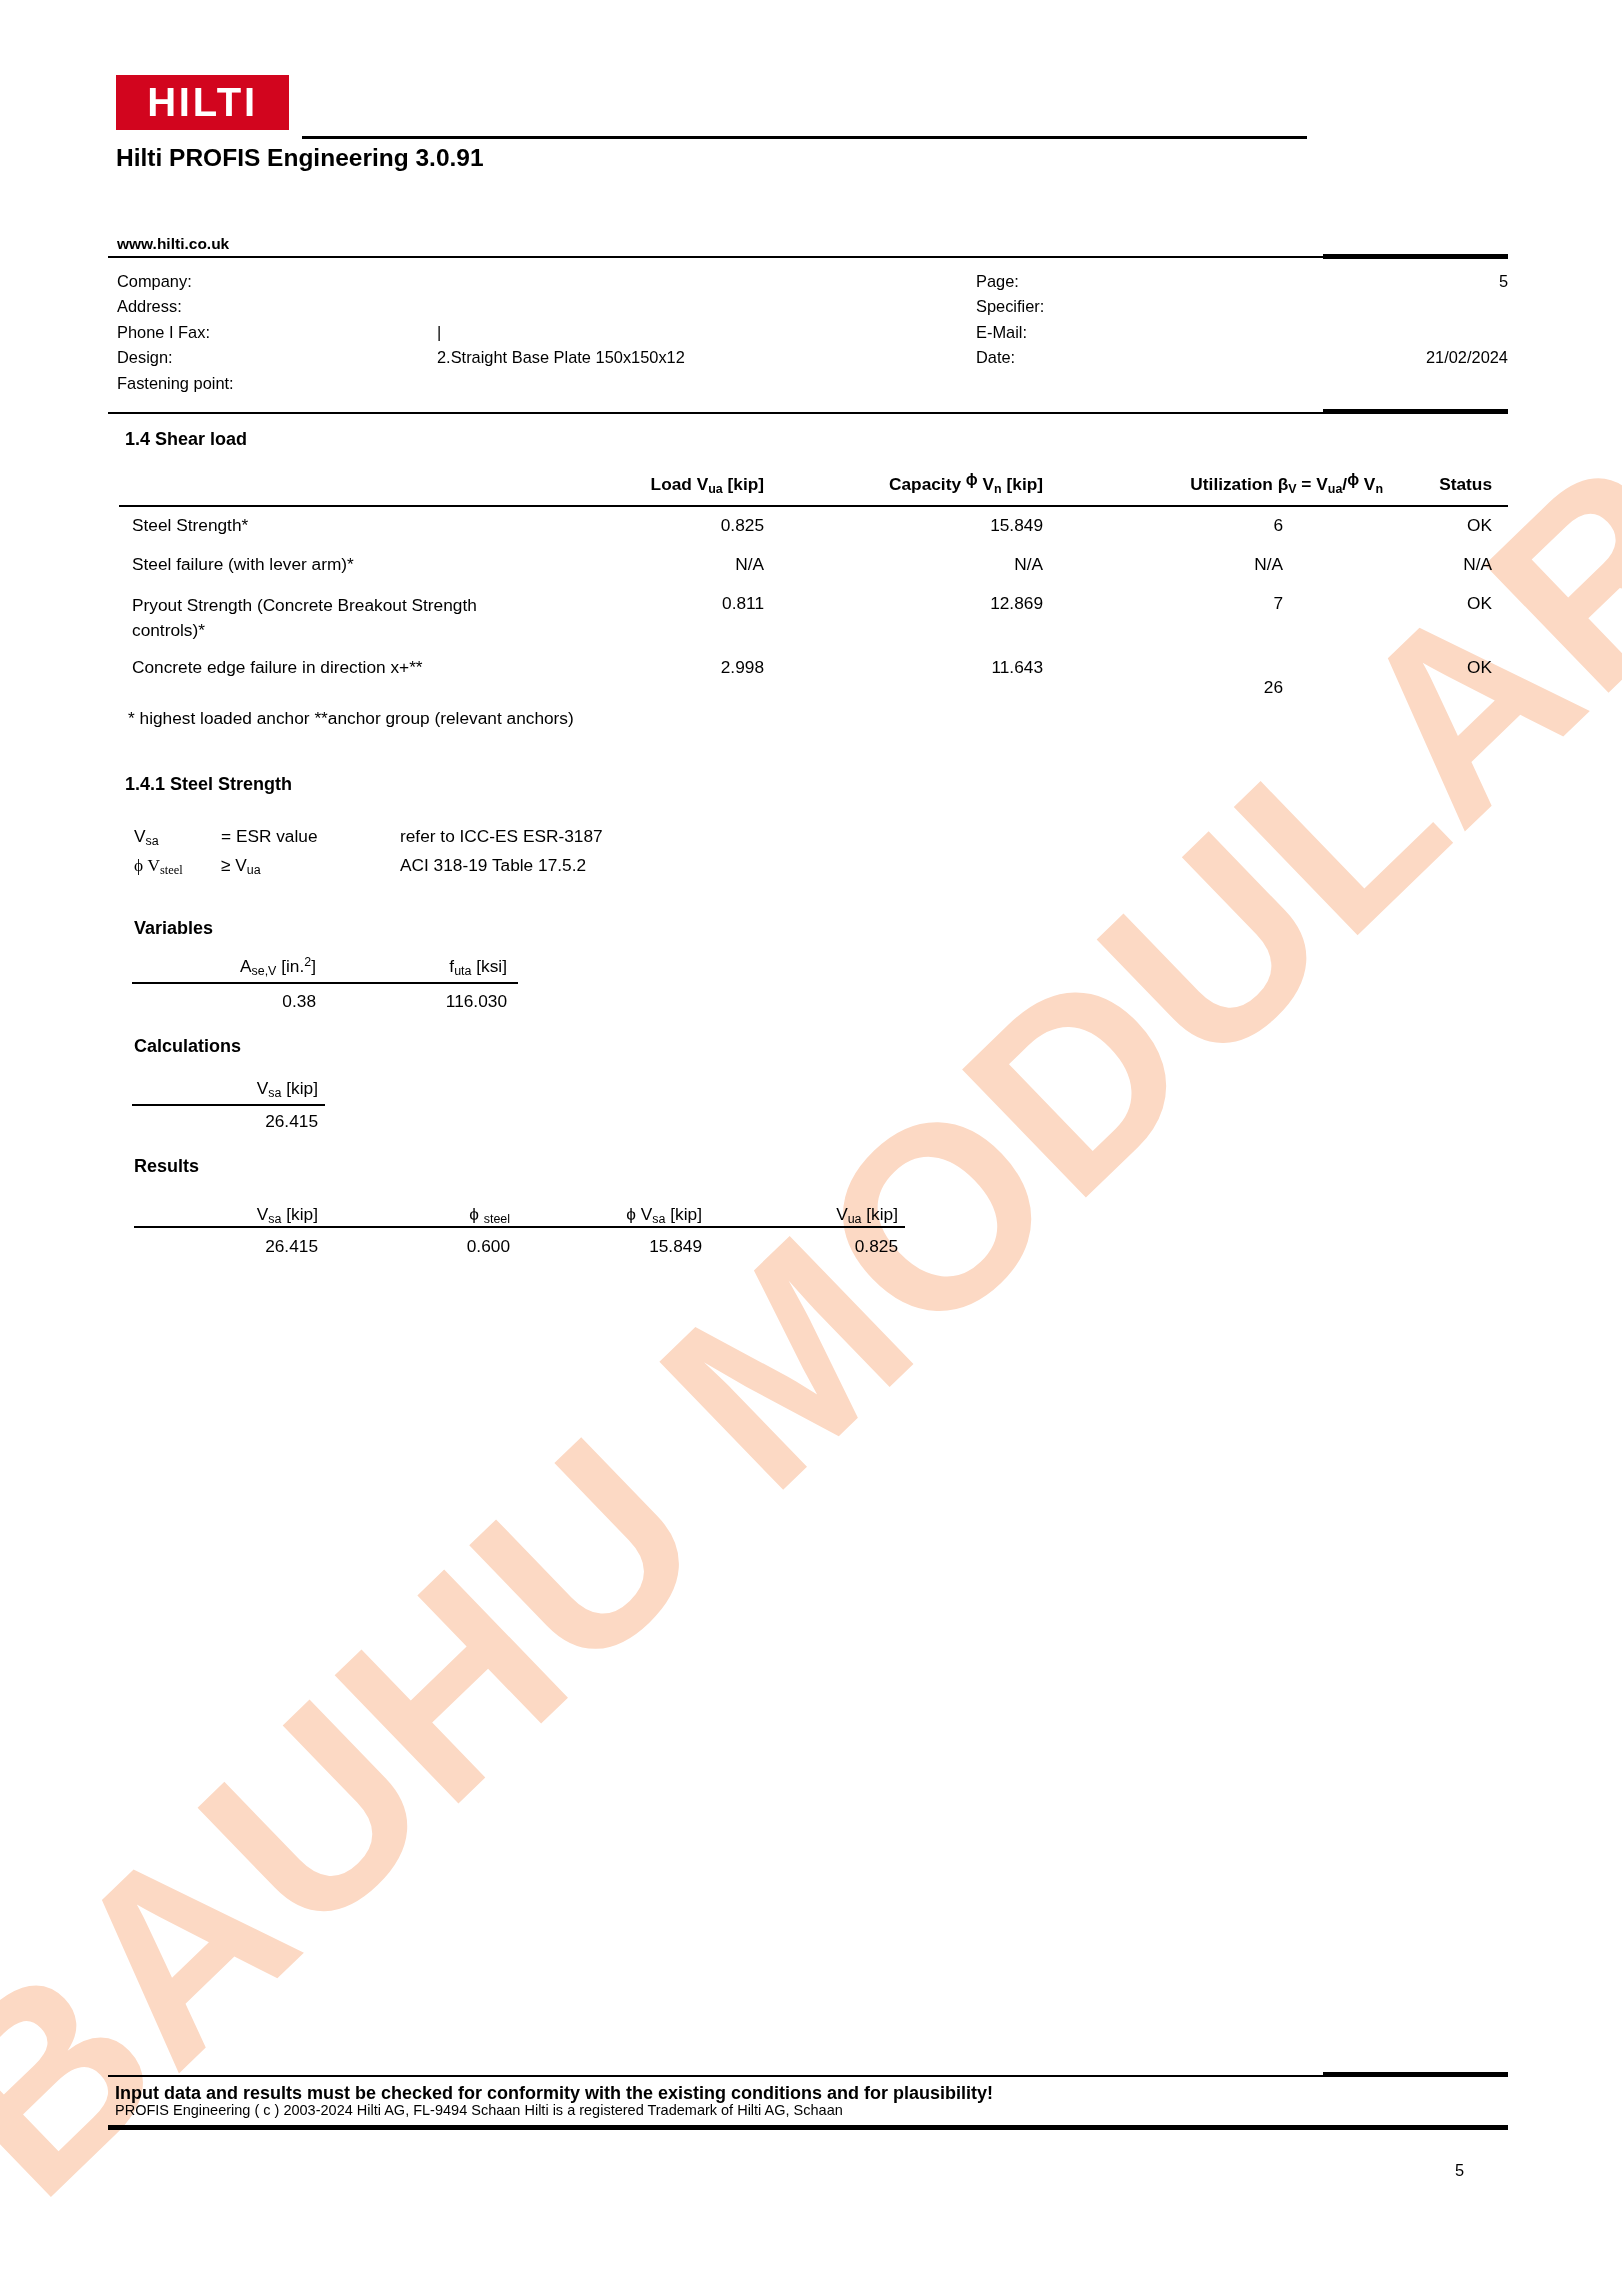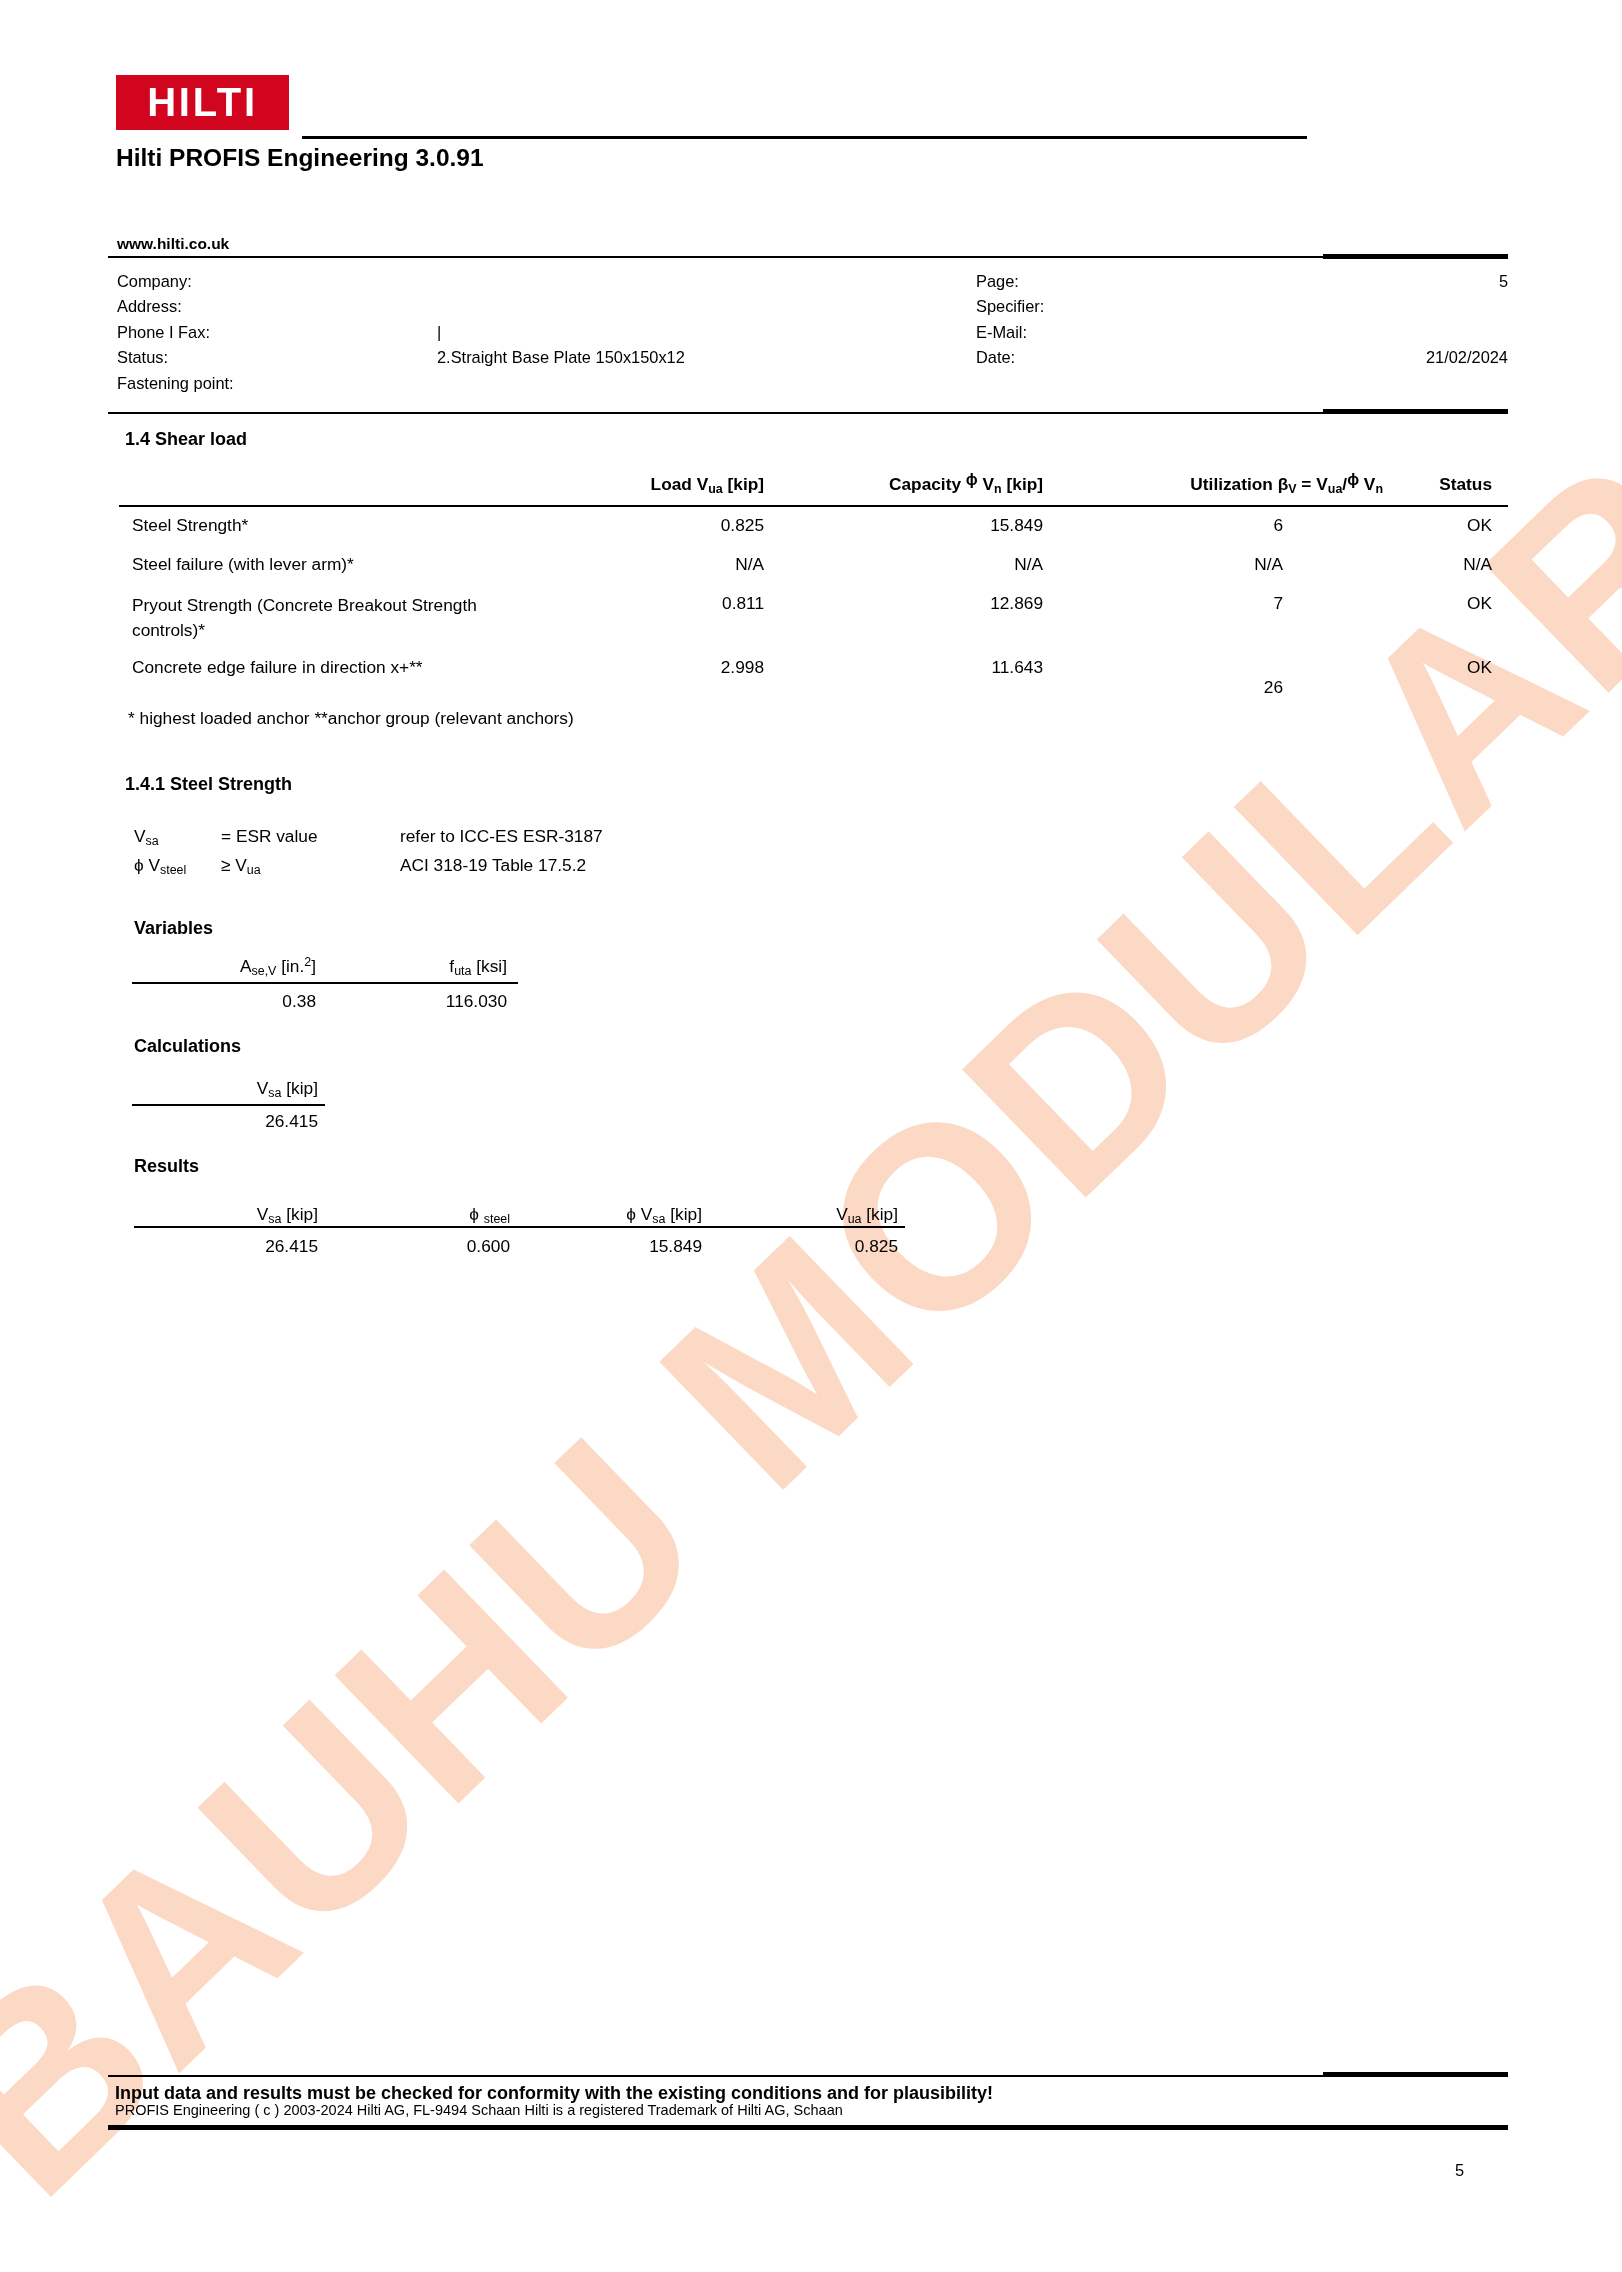--- a/index.html
+++ b/index.html
@@ -58,21 +58,21 @@
   <div class="abs t18" style="left:117px;top:297px;">Address:</div>
   <div class="abs t18" style="left:437px;top:297px;"></div>
   <div class="abs t18" style="left:976px;top:297px;">Specifier:</div>
   <div class="abs t18 rr" style="left:1273px;top:297px;width:235px;"></div>
 
   <div class="abs t18" style="left:117px;top:323px;">Phone I Fax:</div>
   <div class="abs t18" style="left:437px;top:323px;">|</div>
   <div class="abs t18" style="left:976px;top:323px;">E-Mail:</div>
   <div class="abs t18 rr" style="left:1273px;top:323px;width:235px;"></div>
 
-  <div class="abs t18" style="left:117px;top:348px;">Status:</div>
+  <div class="abs t18" style="left:117px;top:348px;">Design:</div>
   <div class="abs t18" style="left:437px;top:348px;">2.Straight Base Plate 150x150x12</div>
   <div class="abs t18" style="left:976px;top:348px;">Date:</div>
   <div class="abs t18 rr" style="left:1273px;top:348px;width:235px;">21/02/2024</div>
 
   <div class="abs t18" style="left:117px;top:374px;">Fastening point:</div>
 
   <div class="rule" style="left:108px;top:412px;width:1215px;height:1.8px;"></div>
   <div class="rule" style="left:1323px;top:409px;width:185px;height:4.5px;"></div>
 
   <div class="abs b t20" style="left:125px;top:429px;">1.4 Shear load</div>
@@ -116,21 +116,21 @@
   </div>
 
   <div class="abs t19" style="left:128px;top:708px;">* highest loaded anchor    **anchor group (relevant anchors)</div>
 
   <div class="abs b t20" style="left:125px;top:774px;">1.4.1 Steel Strength</div>
 
   <div class="abs t19" style="left:134px;top:826px;">
     <span style="display:inline-block;width:87px;">V<sub>sa</sub></span><span style="display:inline-block;width:179px;">= ESR value</span><span>refer to ICC-ES ESR-3187</span>
   </div>
   <div class="abs t19" style="left:134px;top:855px;">
-    <span style="display:inline-block;width:87px;">ϕ  V<sub>steel</sub></span><span style="display:inline-block;width:179px;">≥ V<sub>ua</sub></span><span>ACI 318-19 Table 17.5.2</span>
+    <span style="display:inline-block;width:87px;font-family:Liberation Serif, serif;">ϕ  V<sub>steel</sub></span><span style="display:inline-block;width:179px;">≥ V<sub>ua</sub></span><span>ACI 318-19 Table 17.5.2</span>
   </div>
 
   <div class="abs b t20" style="left:134px;top:918px;">Variables</div>
   <div class="abs t19 cc" style="left:134px;top:956px;width:182px;">A<sub>se,V</sub> [in.<sup>2</sup>]</div>
   <div class="abs t19 cc" style="left:325px;top:956px;width:182px;">f<sub>uta</sub> [ksi]</div>
   <div class="rule" style="left:132px;top:982px;width:386px;height:1.8px;"></div>
   <div class="abs t19 cc" style="left:134px;top:991px;width:182px;">0.38</div>
   <div class="abs t19 cc" style="left:325px;top:991px;width:182px;">116.030</div>
 
   <div class="abs b t20" style="left:134px;top:1036px;">Calculations</div>

